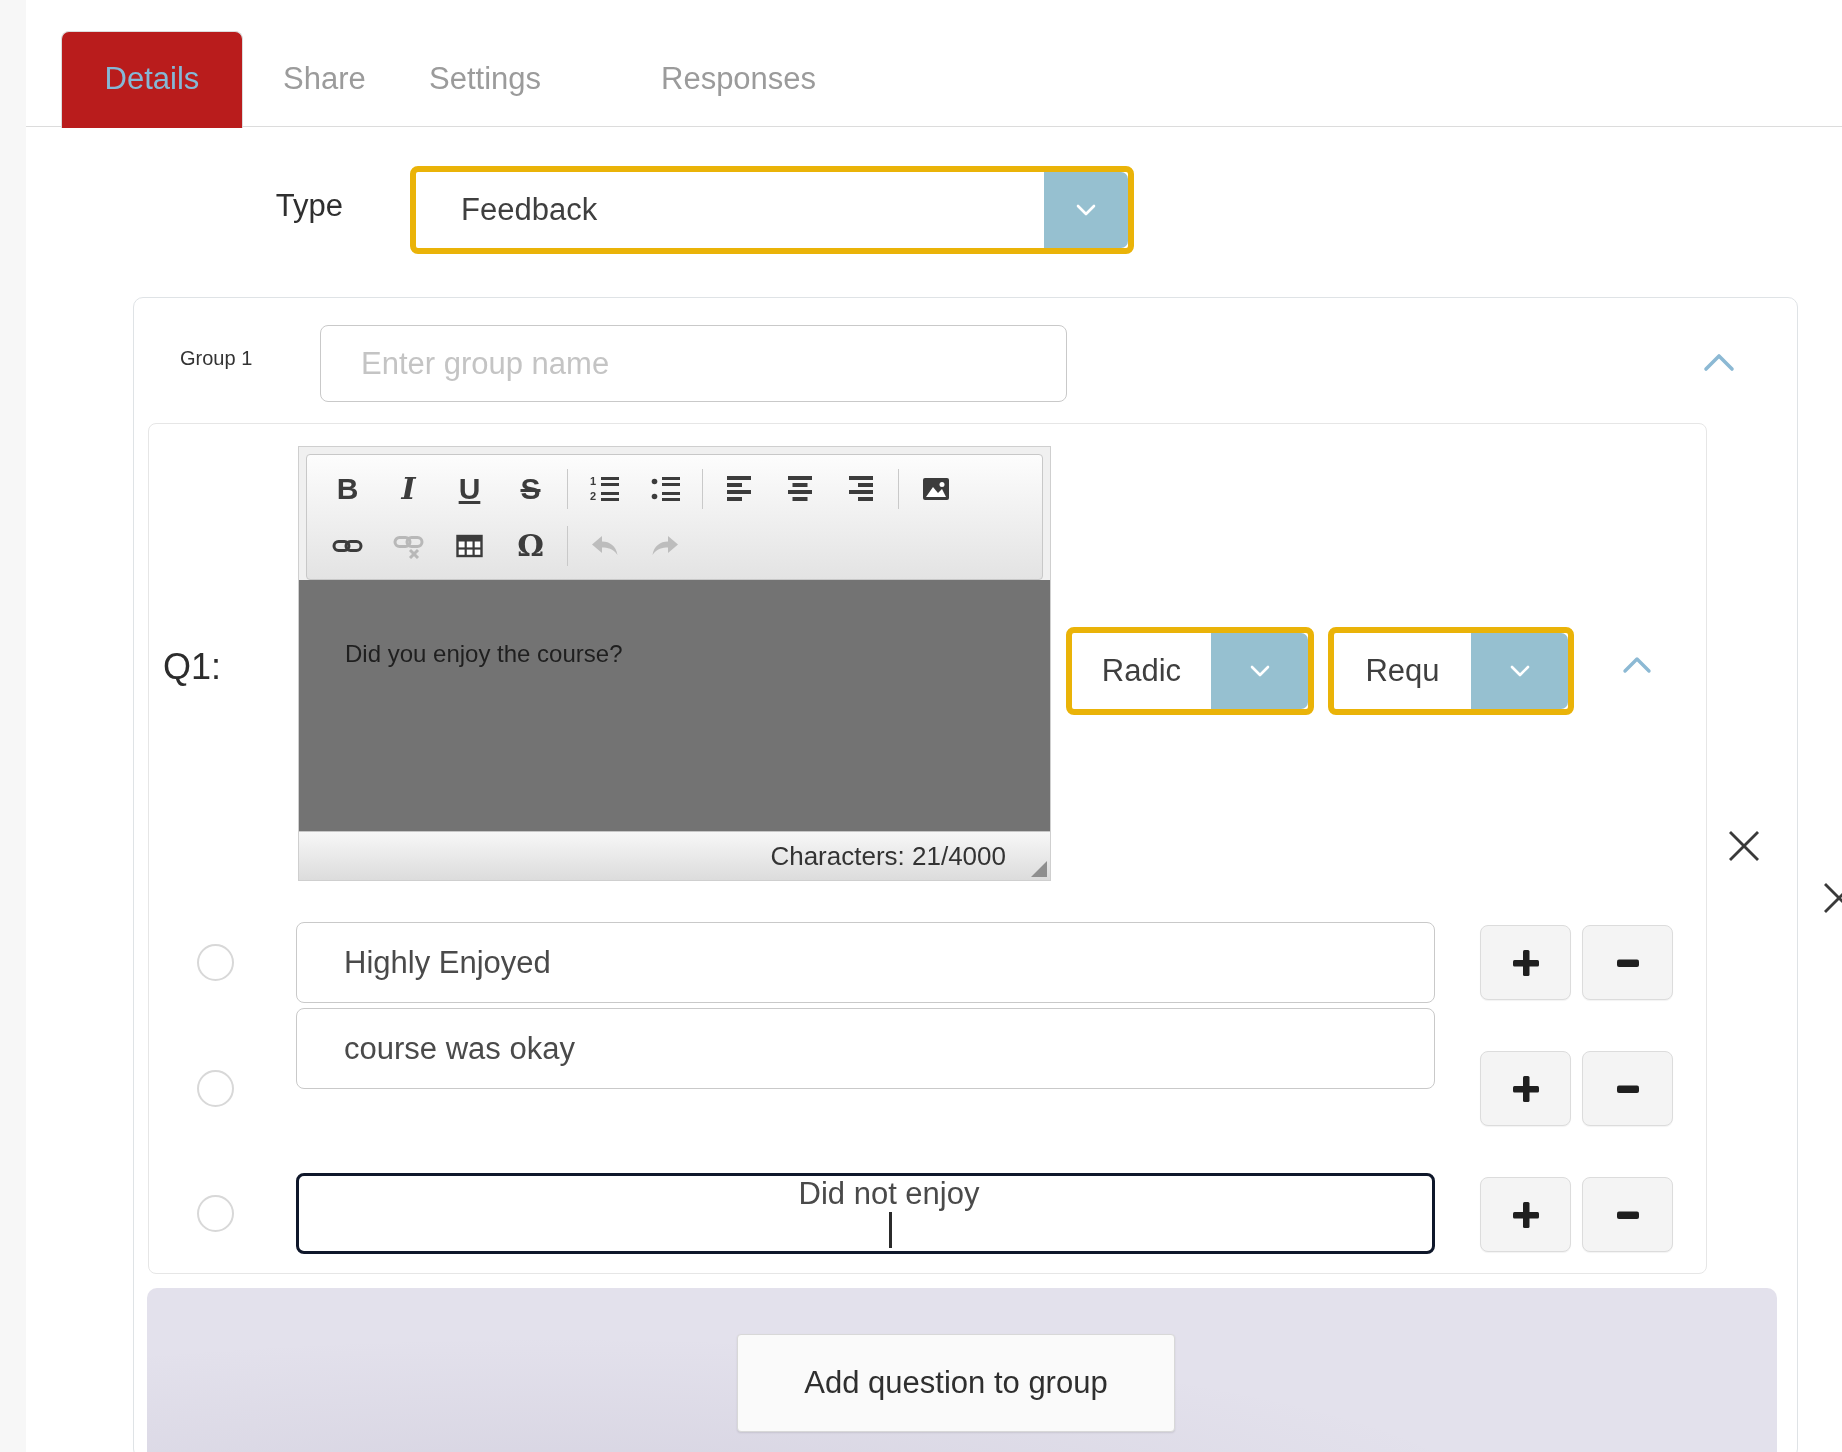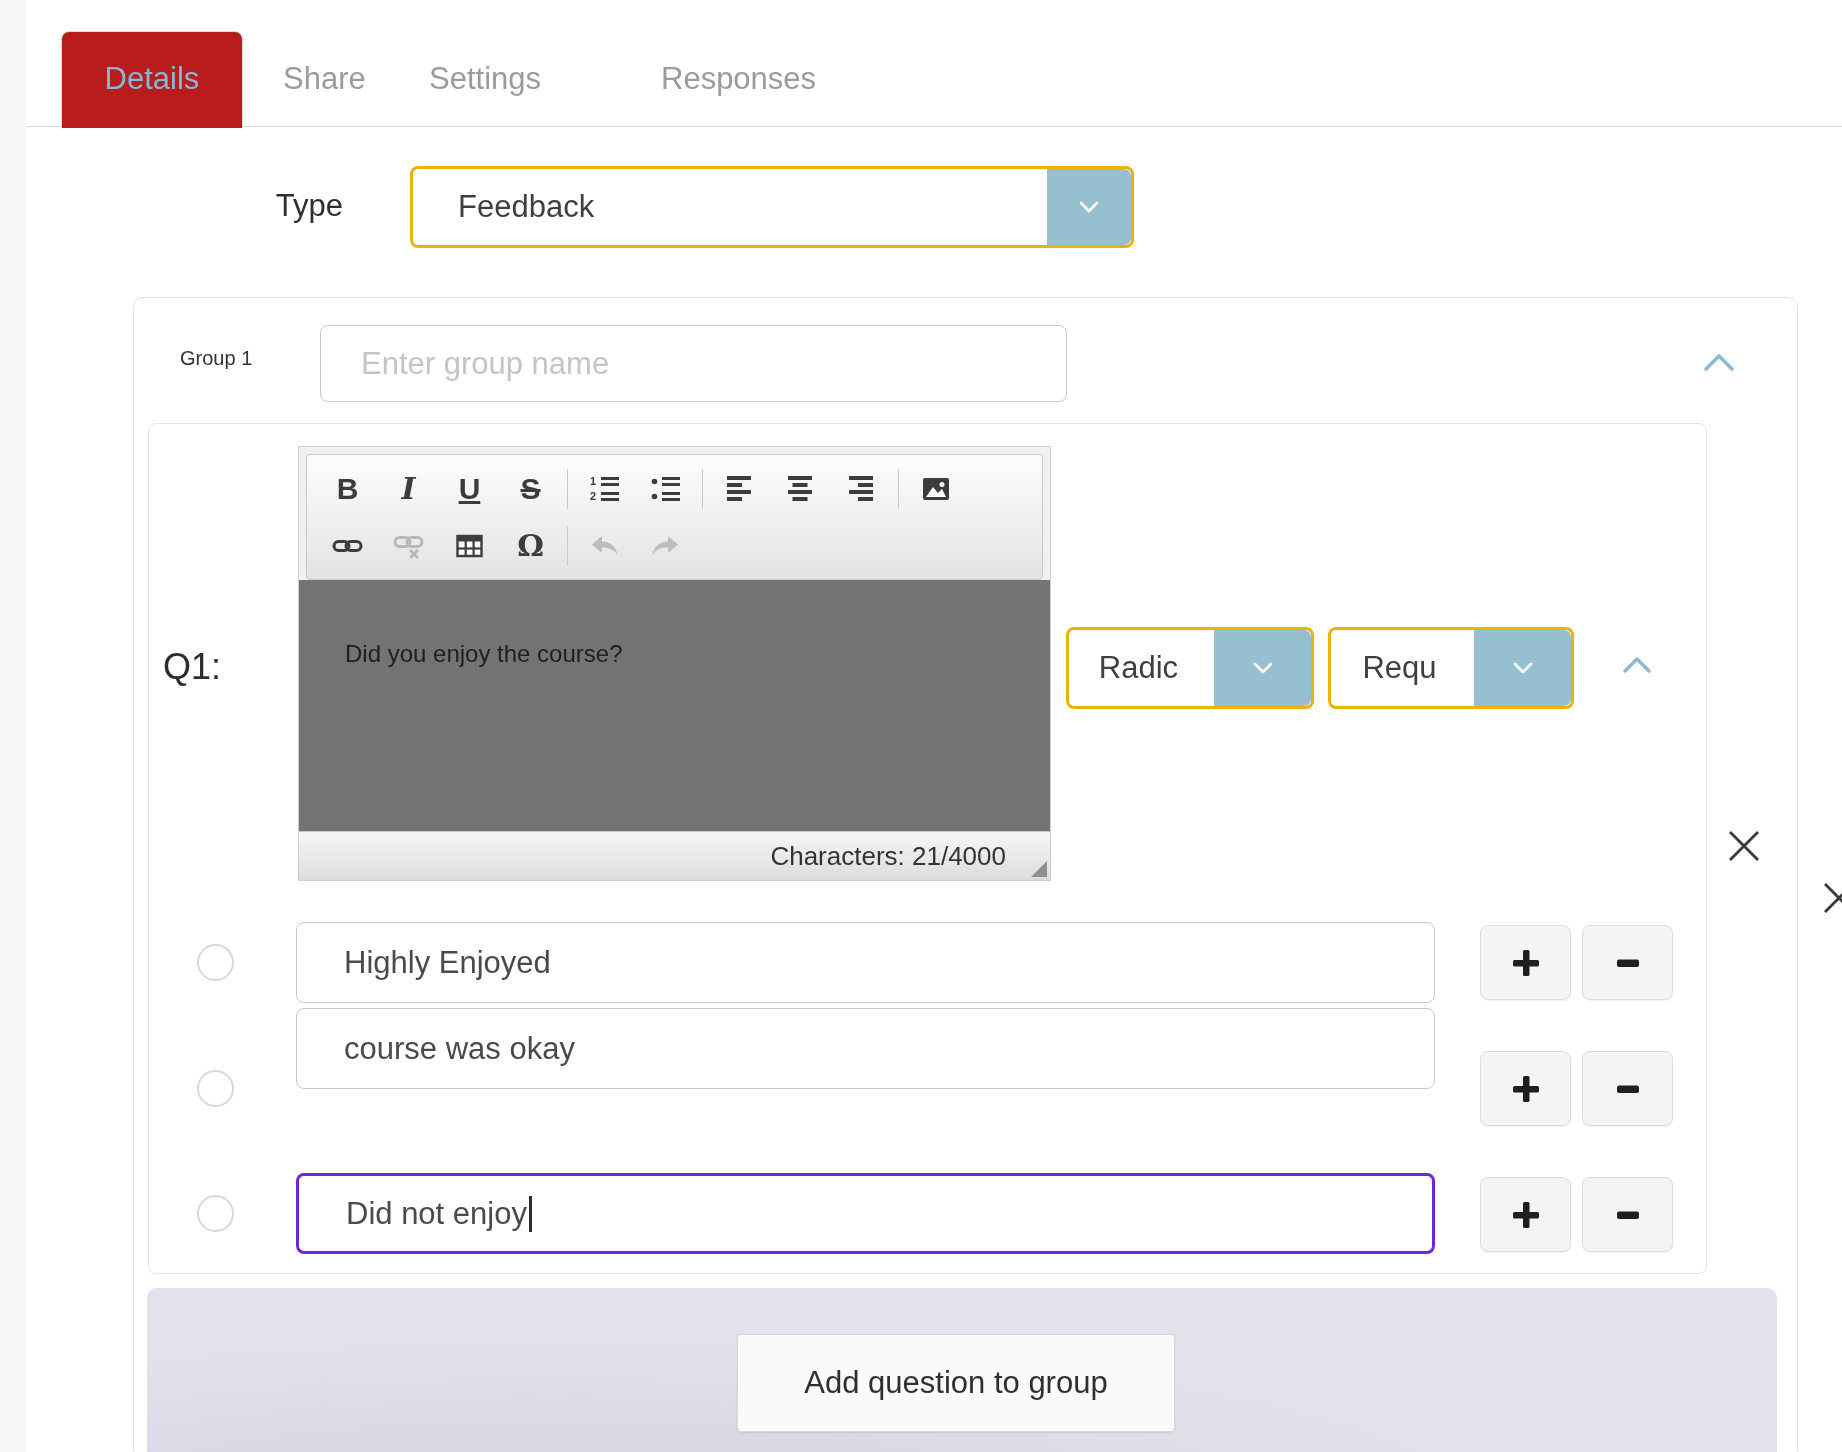--- a/index.html
+++ b/index.html
@@ -13,21 +13,21 @@
   
   #tabline{left:26px;top:126px;width:1816px;height:1px;background:#dcdcdc;}
   #tab-details{left:61px;top:31px;width:180px;height:96px;background:#b91c1c;
     border:1px solid #dcdcdc;border-bottom:none;border-radius:8px 8px 0 0;z-index:3;
     text-align:center;line-height:94px;font-size:31px;color:#85b8d6;cursor:pointer;}
   .tab-plain{top:31px;height:96px;line-height:96px;font-size:31px;color:#9b9b9b;cursor:pointer;}
   #tab-share{left:283px;} #tab-settings{left:429px;} #tab-responses{left:661px;}
 
   
   #type-label{left:221px;top:188px;width:122px;text-align:right;font-size:31px;color:#2f2f2f;}
-  .select{background:#fff;border:3px solid #eab308;border-radius:8px;padding-left:6px;}
+  .select{background:#fff;border:6px solid #eab308;border-radius:8px;}
   .select .val{position:absolute;top:0;bottom:0;font-size:31px;color:#3f3f3f;display:flex;align-items:center;}
   .select .btn{position:absolute;right:0;top:0;bottom:0;background:#96c0d0;border-radius:0 7px 7px 0;
     display:flex;align-items:center;justify-content:center;cursor:pointer;}
   #type-select{left:410px;top:166px;width:712px;height:76px;}
   #type-select .val{left:45px;}
   #type-select .btn{width:84px;}
 
   
   #group-panel{left:133px;top:297px;width:1663px;height:1160px;background:#fff;
     border:1px solid #dfe3e6;border-radius:10px;}
@@ -74,21 +74,21 @@
   .xbtn{cursor:pointer;line-height:0;}
   #delete-question{left:1726px;top:828px;}
   #delete-group{left:1821px;top:880px;}
 
   
   .radio{width:37px;height:37px;border:2px solid #d8d8d8;border-radius:50%;background:#fff;box-sizing:border-box;cursor:pointer;}
   #radio-1{left:197px;top:944px;} #radio-2{left:197px;top:1070px;} #radio-3{left:197px;top:1195px;}
   .opt-input{left:296px;width:1139px;height:81px;border:1px solid #c9c9c9;border-radius:8px;background:#fff;
     box-sizing:border-box;display:flex;align-items:center;padding-left:47px;font-size:31px;color:#4a4a4a;cursor:text;}
   #opt-input-1{top:922px;} #opt-input-2{top:1008px;}
-  #opt-input-3{top:1173px;border:3px solid #6d28d9;}
+  #opt-input-3{top:1173px;border:3px solid #0f172a;flex-direction:column;}
   #caret{display:inline-block;width:3px;height:36px;background:#2b2b2b;margin-left:2px;vertical-align:middle;}
   .sqbtn{width:91px;height:75px;background:#f4f4f4;border:1px solid #dcdcdc;border-radius:8px;box-sizing:border-box;
     display:flex;align-items:center;justify-content:center;cursor:pointer;box-shadow:0 1px 1px rgba(0,0,0,0.05);}
   .plus-col{left:1480px;} .minus-col{left:1582px;}
   #plus-1,#minus-1{top:925px;} #plus-2,#minus-2{top:1051px;} #plus-3,#minus-3{top:1177px;}
 
   
   #add-panel{left:147px;top:1288px;width:1630px;height:170px;border-radius:10px 10px 0 0;
     background:radial-gradient(ellipse at 25% 130%, rgba(110,100,135,0.12), rgba(0,0,0,0) 55%),#e3e1ec;}
   #add-question-btn{left:737px;top:1334px;width:438px;height:98px;background:#fafafa;border:1px solid #d8d8d8;

